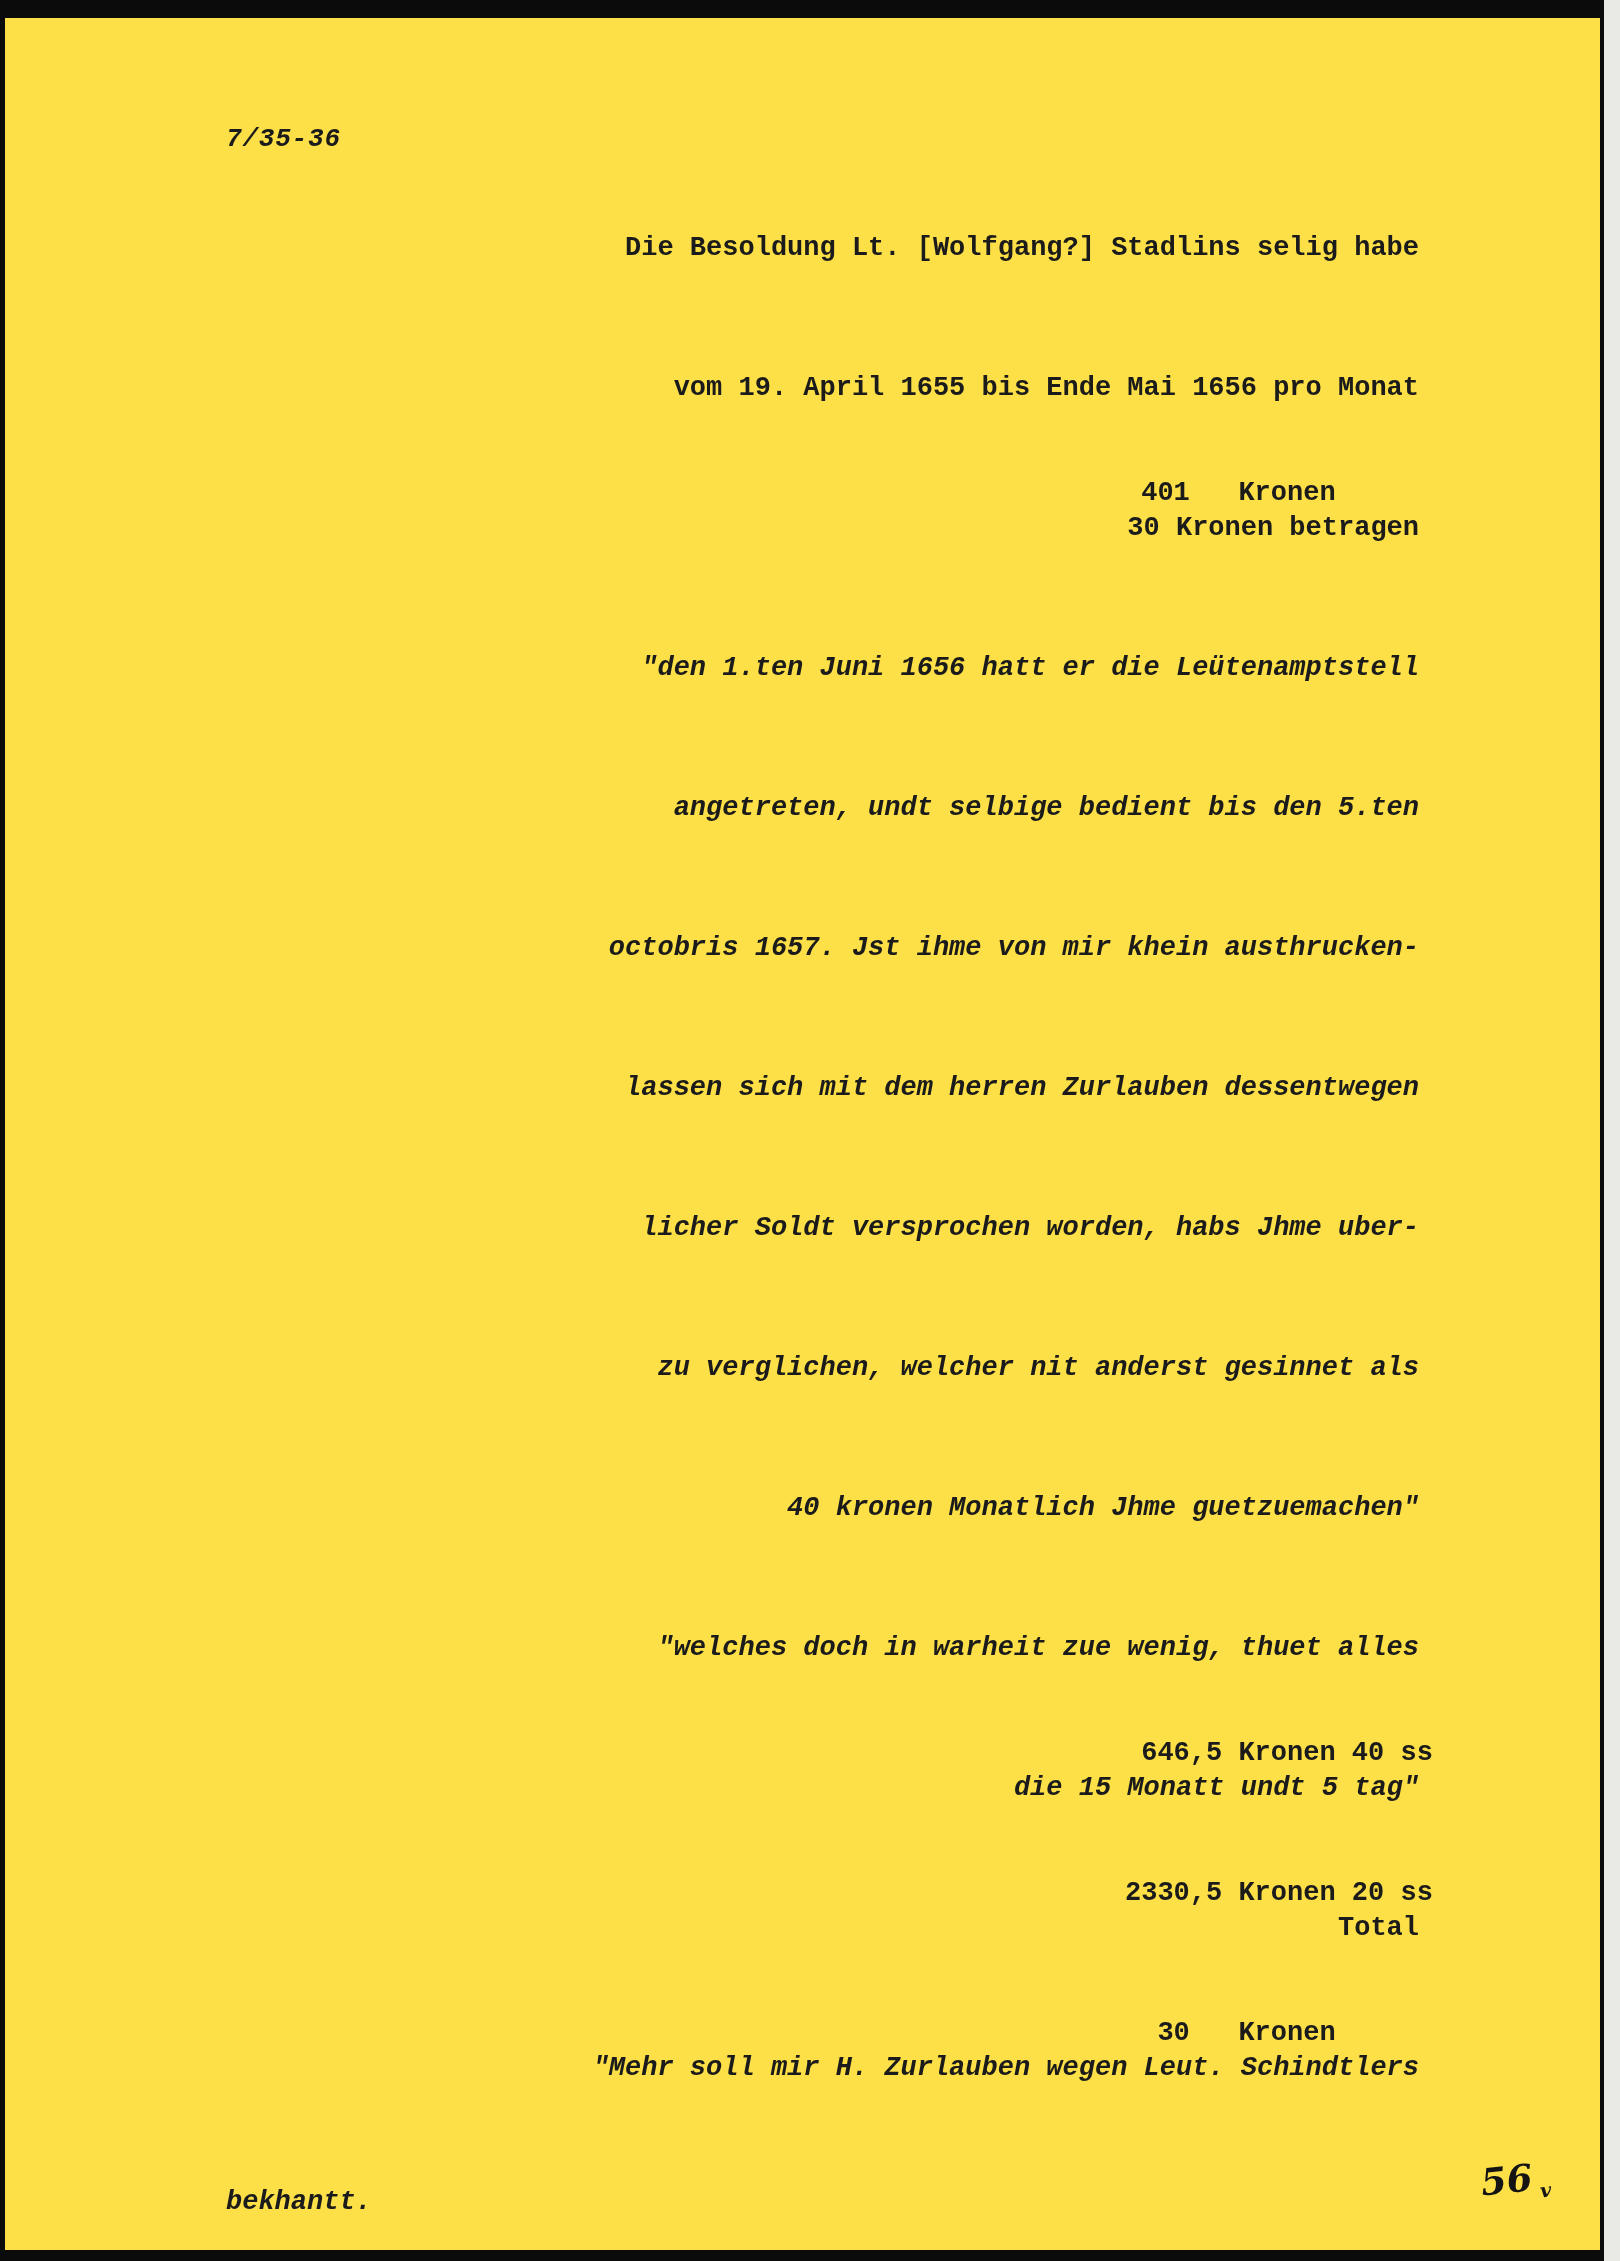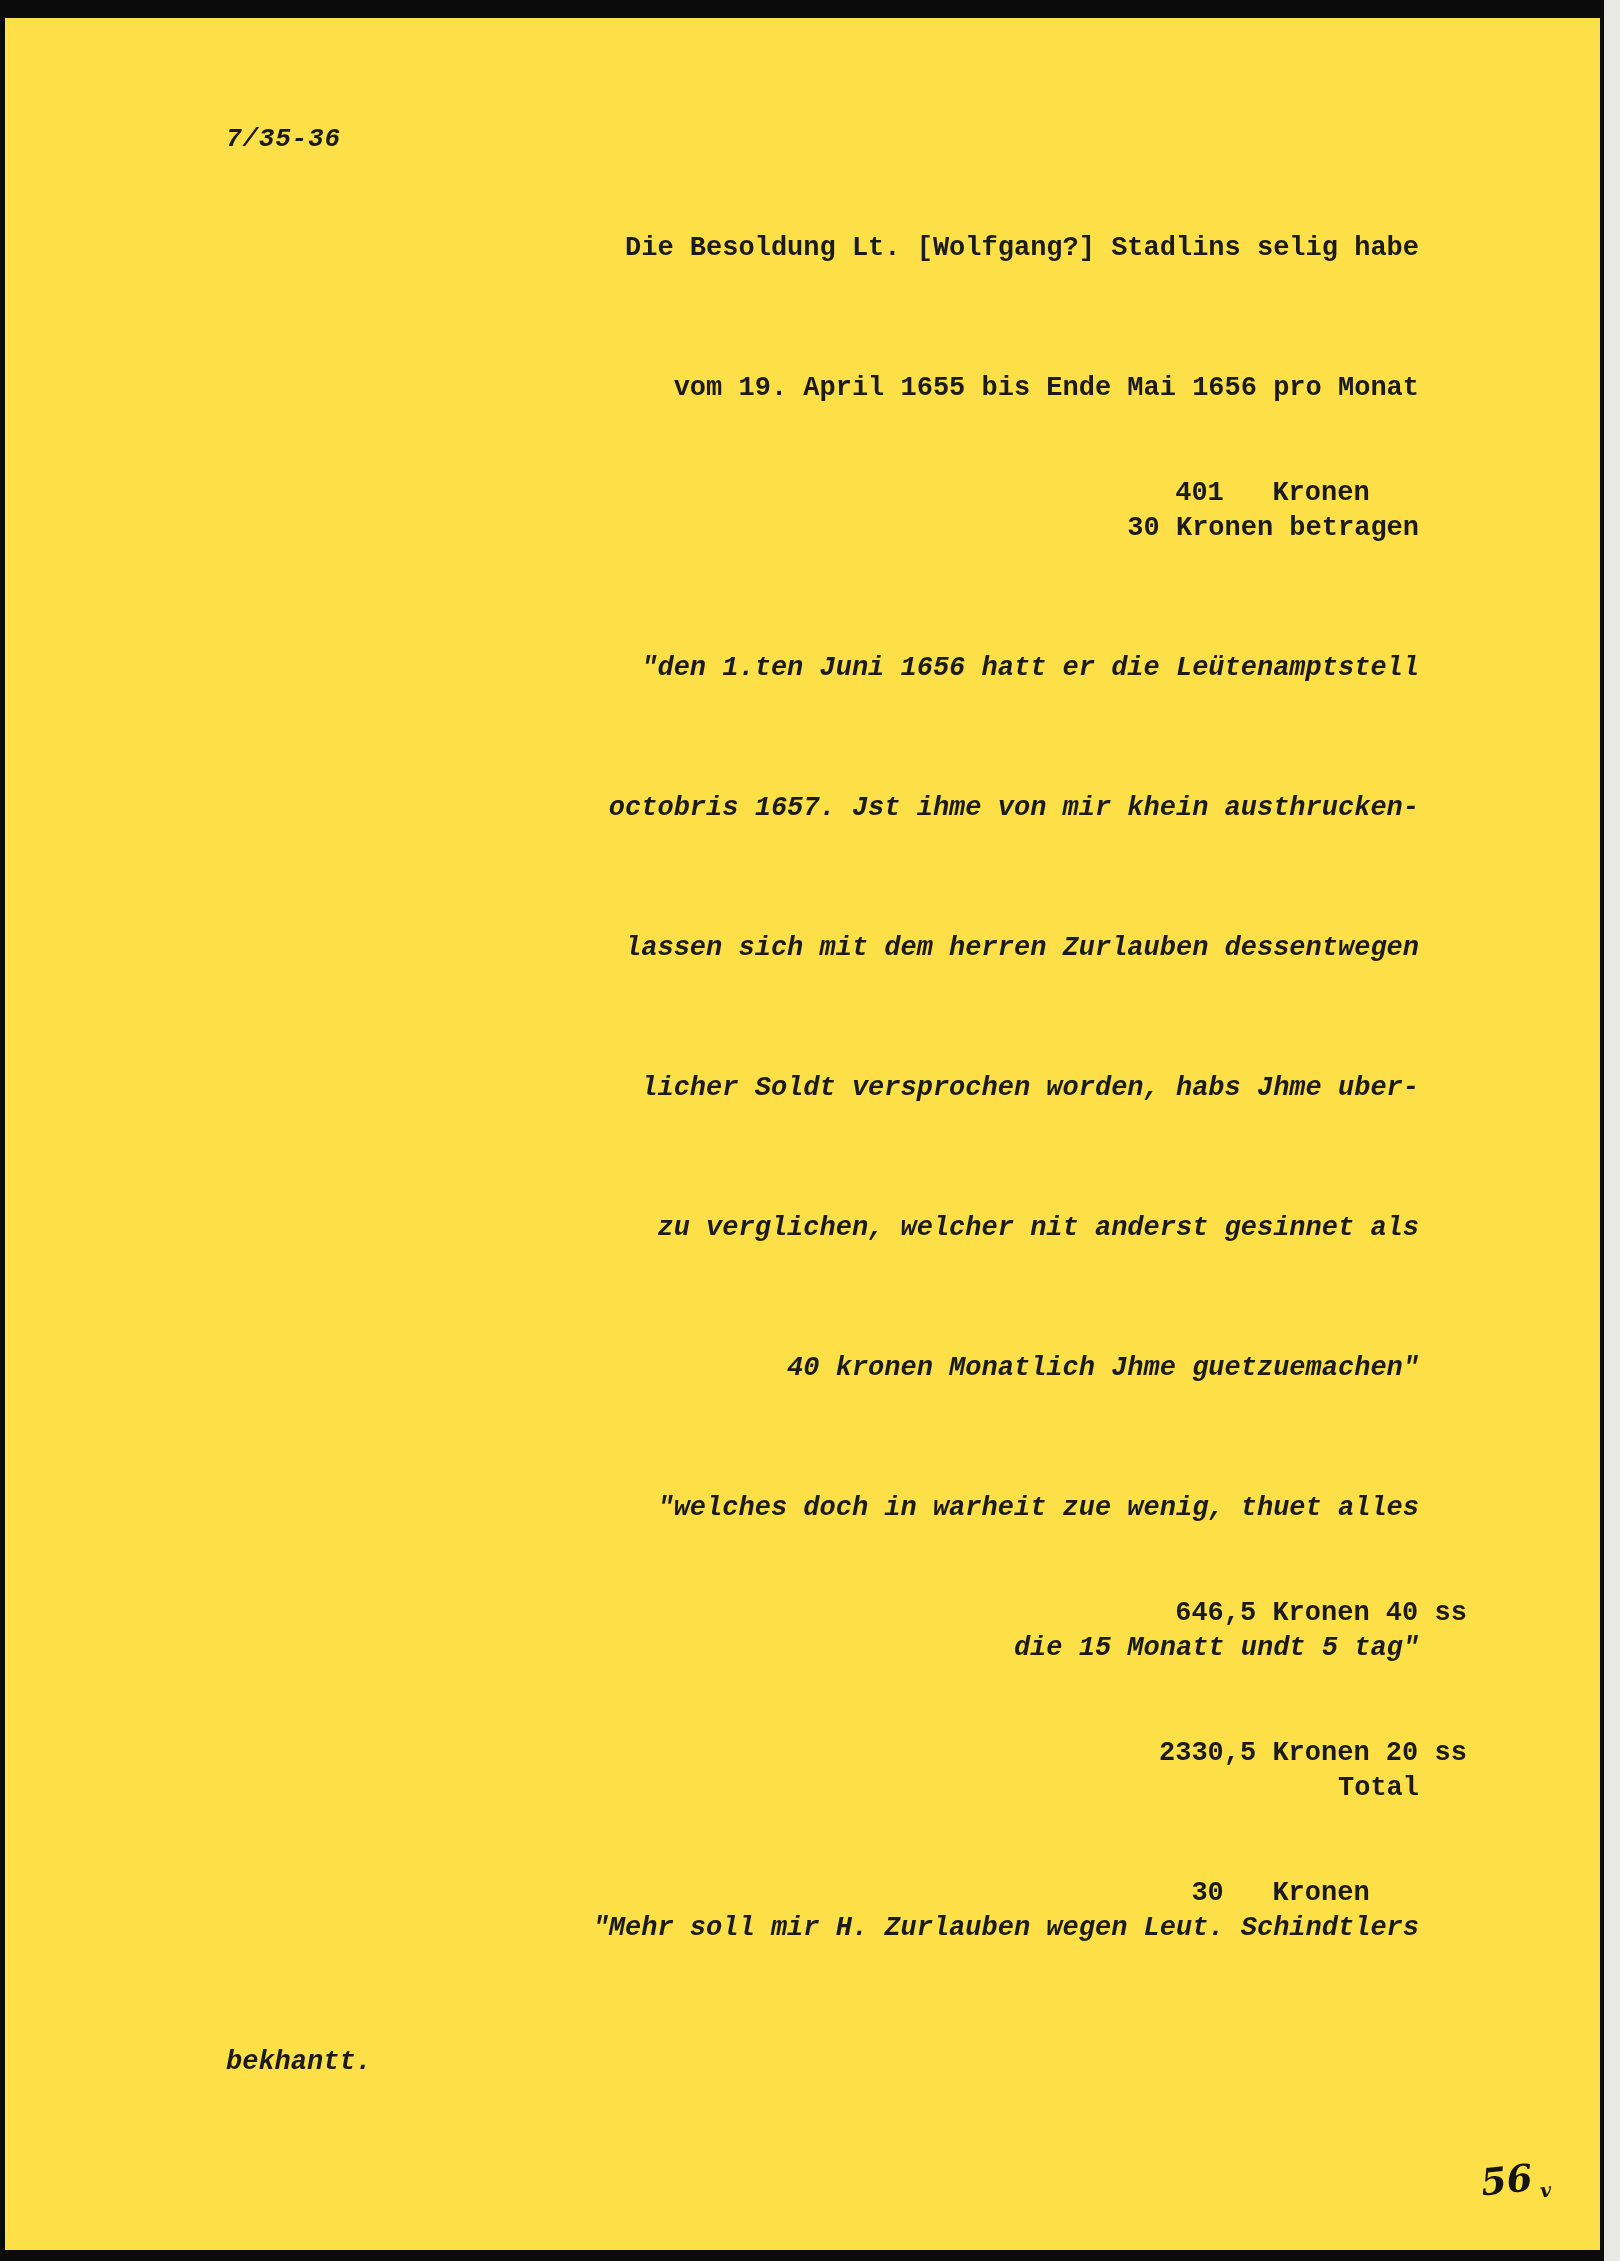--- a/index.html
+++ b/index.html
@@ -43,21 +43,21 @@
     letter-spacing:0.8px;
   }
 
   .ledger { margin-top:39px;text-align:right; }
   .ledger-row {
     position:relative;
     line-height:35px;
     white-space:pre;
   }
   .ledger-row .amount {
-    position:absolute; left:933px; top:0;
+    position:absolute; left:899px; top:0;
     font-style:normal;
     white-space:pre;
   }
 
   .paras { margin-top:21px; }
   .para-line {
     line-height:51px;
     white-space:pre;
     font-style:italic;
   }
@@ -102,20 +102,24 @@
         <div class="ledger-row">
           <span class="line-text roman">  30 Kronen betragen</span>
           <span class="amount"> 401   Kronen</span>
         </div>
 
         <div class="ledger-row">
           <span class="line-text italic">"den 1.ten Juni 1656 hatt er die Leütenamptstell</span>
           <span class="amount"></span>
         </div>
 
+        <div class="ledger-row">
+          <span class="line-text italic">  angetreten, undt selbige bedient bis den 5.ten</span>
+          <span class="amount"></span>
+        </div>
 
         <div class="ledger-row">
           <span class="line-text italic">  octobris 1657. Jst ihme von mir khein austhrucken-</span>
           <span class="amount"></span>
         </div>
 
         <div class="ledger-row">
           <span class="line-text italic">  lassen sich mit dem herren Zurlauben dessentwegen</span>
           <span class="amount"></span>
         </div>

